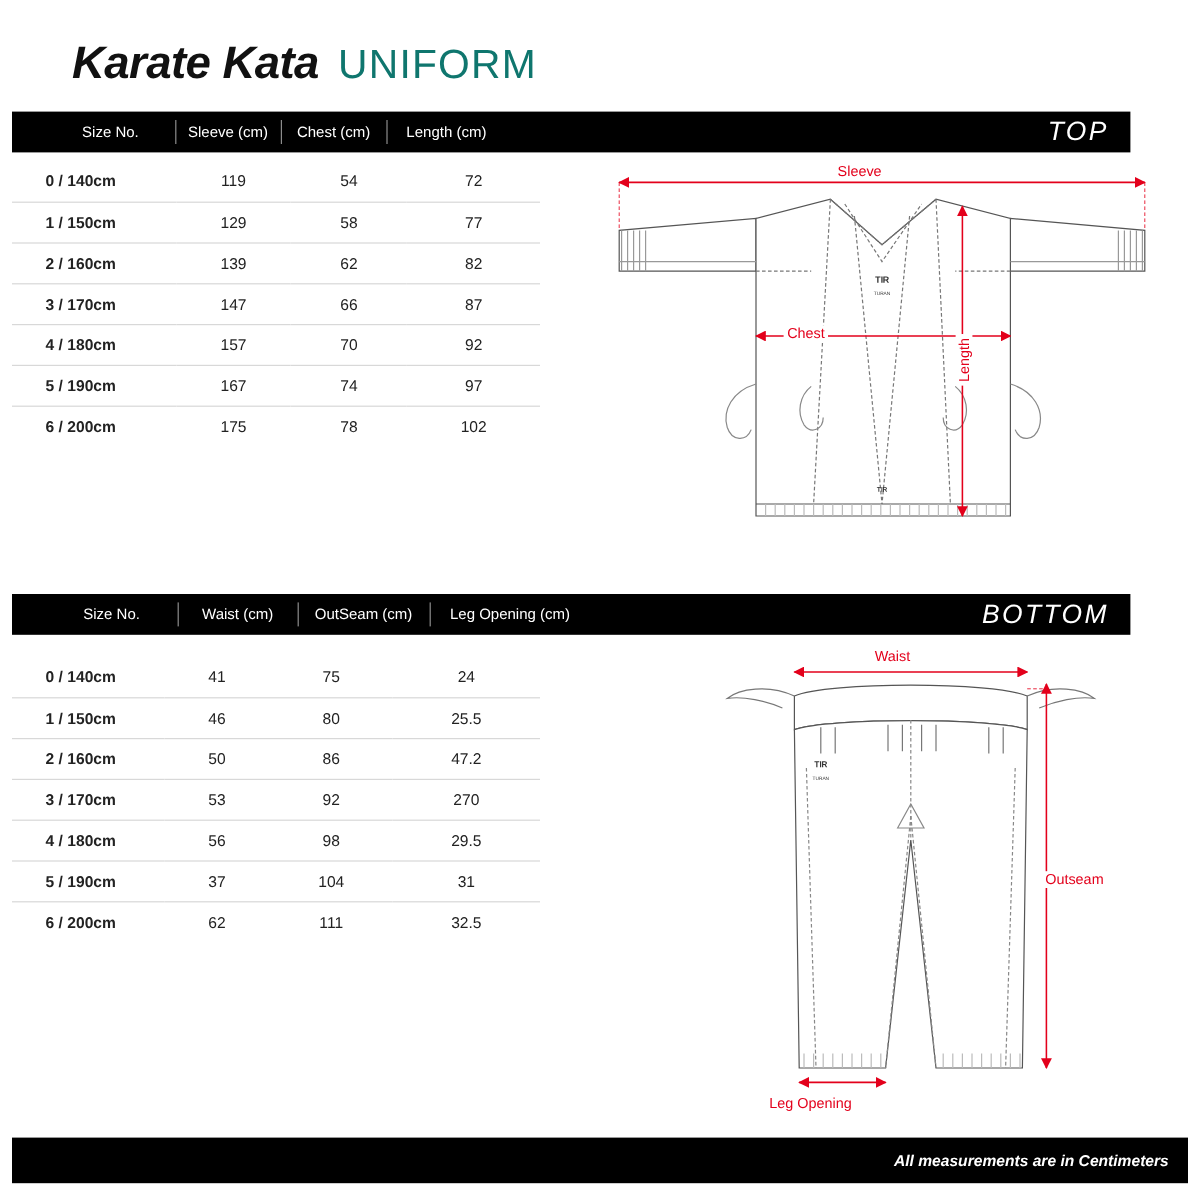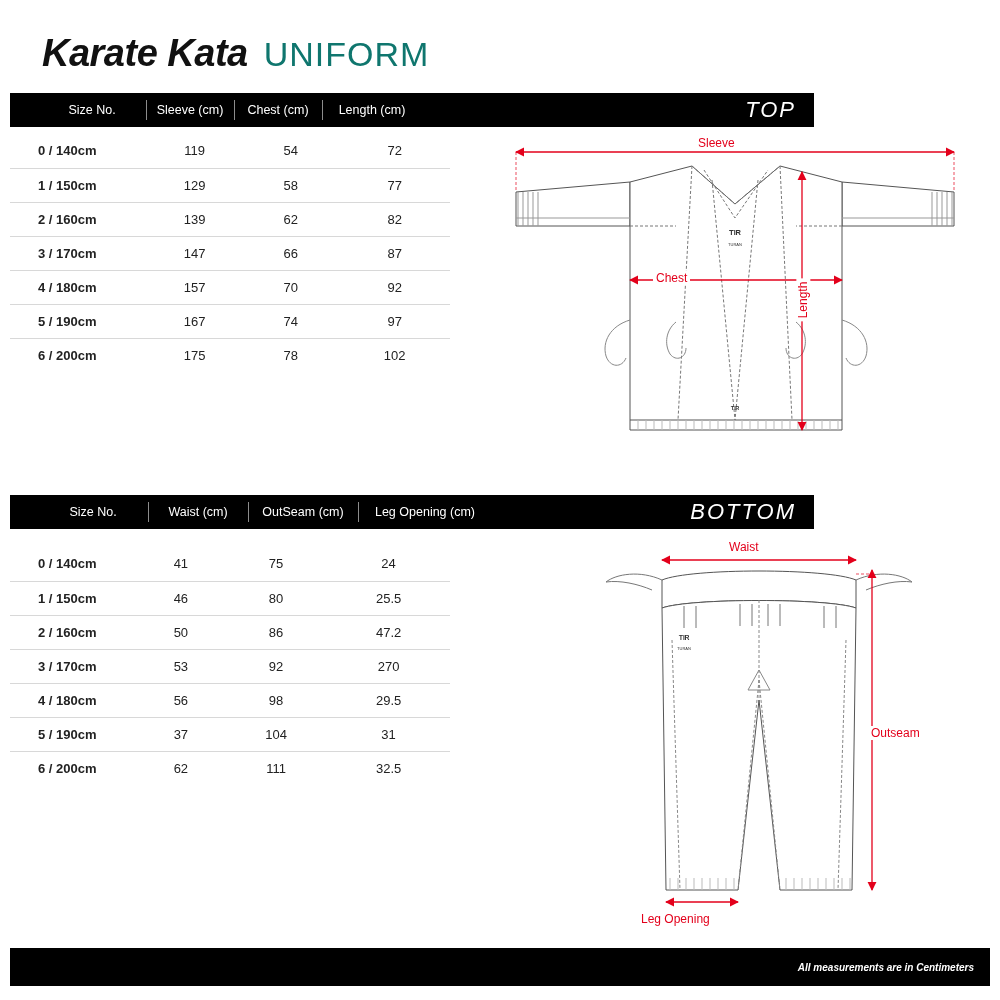--- a/index.html
+++ b/index.html
@@ -13,29 +13,29 @@
   }
   .page { position: relative; width: 1000px; height: 1000px; }
 
   
   .title-wrap {
     position: absolute; left: 42px; top: 32px;
     display: flex; align-items: baseline; gap: 16px;
   }
   .title-main {
     font-size: 38px; font-weight: bold; font-style: italic;
-    letter-spacing: -0.5px; color: #111;
+    letter-spacing: -0.5px; color: #111; margin-left: 18px;
   }
   .title-sub {
     font-size: 34px; font-weight: 300; letter-spacing: 1px; color: #0f766e;
   }
 
   
   .hdrbar {
-    position: absolute; left: 10px; width: 804px; height: 34px;
+    position: absolute; left: 10px; width: 932px; height: 34px;
     background: #000; color: #fff;
   }
   .hdrbar .side-label {
     position: absolute; right: 18px; top: 50%; transform: translateY(-50%);
     font-size: 22px; letter-spacing: 2px; font-style: italic; font-weight: 300;
   }
   .hdr-cols {
     position: absolute; left: 0; top: 0; height: 34px;
     display: flex; align-items: center;
   }
@@ -69,21 +69,21 @@
   }
   .dim-label.vert { transform-origin: center; }
 
   
   .footbar {
     position: absolute; left: 10px; top: 948px; width: 980px; height: 38px;
     background: #000;
   }
   .footbar .ftext {
     position: absolute; right: 16px; top: 50%; transform: translateY(-50%);
-    color: #fff; font-size: 10px; font-weight: bold; font-style: italic;
+    color: #fff; font-size: 13px; font-weight: bold; font-style: italic;
   }
 </style>
 </head>
 <body>
 
 <div class="page">
 
   <div class="title-wrap">
     <span class="title-main">Karate Kata</span>
     <span class="title-sub">UNIFORM</span>

